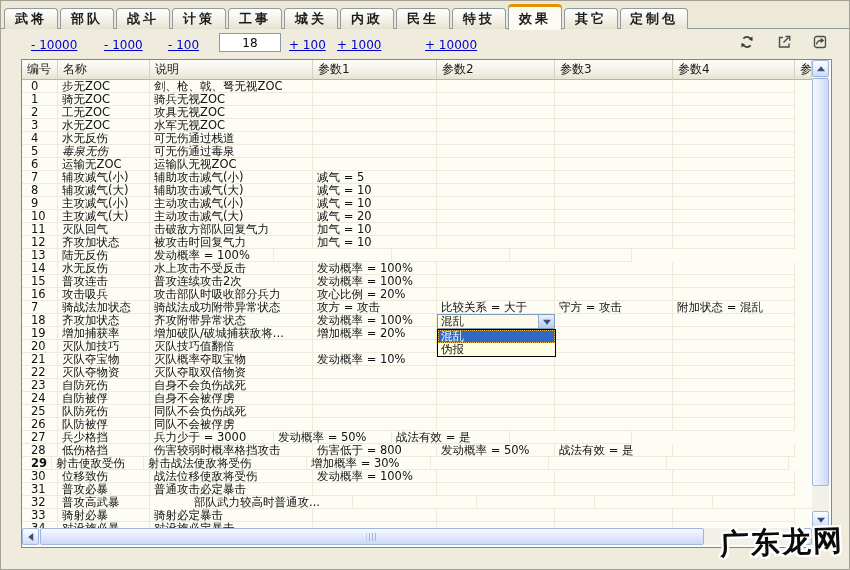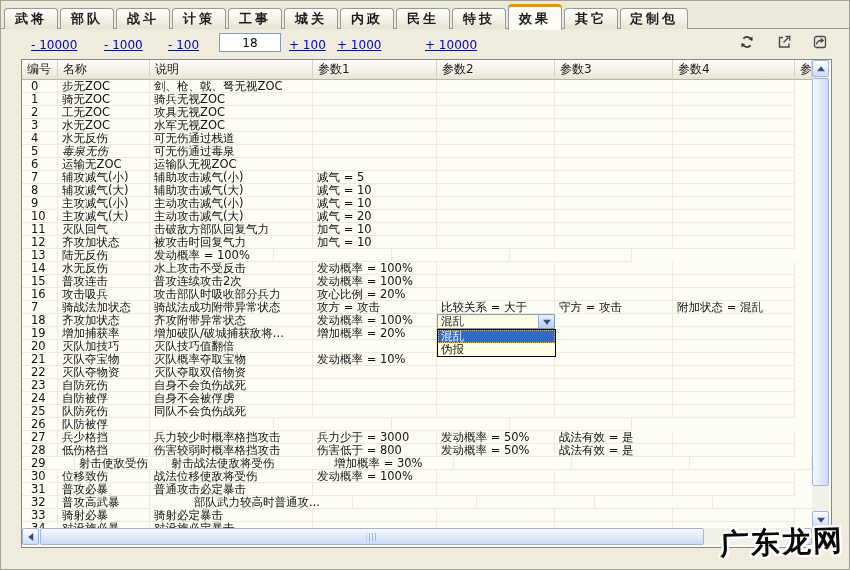--- a/index.html
+++ b/index.html
@@ -364,45 +364,45 @@
             <div class="gcell" style="width: 92px;">队防死伤</div>
             <div class="gcell" style="width: 163px;">同队不会负伤战死</div>
             <div class="gcell" style="width: 124px;"></div>
             <div class="gcell" style="width: 118px;"></div>
             <div class="gcell" style="width: 118px;"></div>
             <div class="gcell" style="width: 122px;"></div>
           </div>
           <div class="grow">
             <div class="gcell num" style="width: 36px;">26</div>
             <div class="gcell" style="width: 92px;">队防被俘</div>
+            <div class="gcell" style="width: 163px;">同队不会被俘虏</div>
             <div class="gcell" style="width: 124px;"></div>
             <div class="gcell" style="width: 118px;"></div>
             <div class="gcell" style="width: 118px;"></div>
             <div class="gcell" style="width: 122px;"></div>
           </div>
           <div class="grow">
             <div class="gcell num" style="width: 36px;">27</div>
             <div class="gcell" style="width: 92px;">兵少格挡</div>
-            <div class="gcell" style="width: 163px;">兵力较少时概率格挡攻击</div>
             <div class="gcell" style="width: 124px;">兵力少于 = 3000</div>
             <div class="gcell" style="width: 118px;">发动概率 = 50%</div>
             <div class="gcell" style="width: 118px;">战法有效 = 是</div>
             <div class="gcell" style="width: 122px;"></div>
           </div>
           <div class="grow">
             <div class="gcell num" style="width: 36px;">28</div>
             <div class="gcell" style="width: 92px;">低伤格挡</div>
             <div class="gcell" style="width: 163px;">伤害较弱时概率格挡攻击</div>
             <div class="gcell" style="width: 124px;">伤害低于 = 800</div>
             <div class="gcell" style="width: 118px;">发动概率 = 50%</div>
             <div class="gcell" style="width: 118px;">战法有效 = 是</div>
             <div class="gcell" style="width: 122px;"></div>
           </div>
           <div class="grow">
-            <div class="gcell num" style="width: 53px;">29</div>
+            <div class="gcell num" style="width: 30px; font-weight: bold;">29</div>
             <div class="gcell" style="width: 92px;">射击使敌受伤</div>
             <div class="gcell" style="width: 163px;">射击战法使敌将受伤</div>
             <div class="gcell" style="width: 124px;">增加概率 = 30%</div>
             <div class="gcell" style="width: 118px;"></div>
             <div class="gcell" style="width: 118px;"></div>
             <div class="gcell" style="width: 122px;"></div>
           </div>
           <div class="grow">
             <div class="gcell num" style="width: 36px;">30</div>
             <div class="gcell" style="width: 92px;">位移致伤</div>

